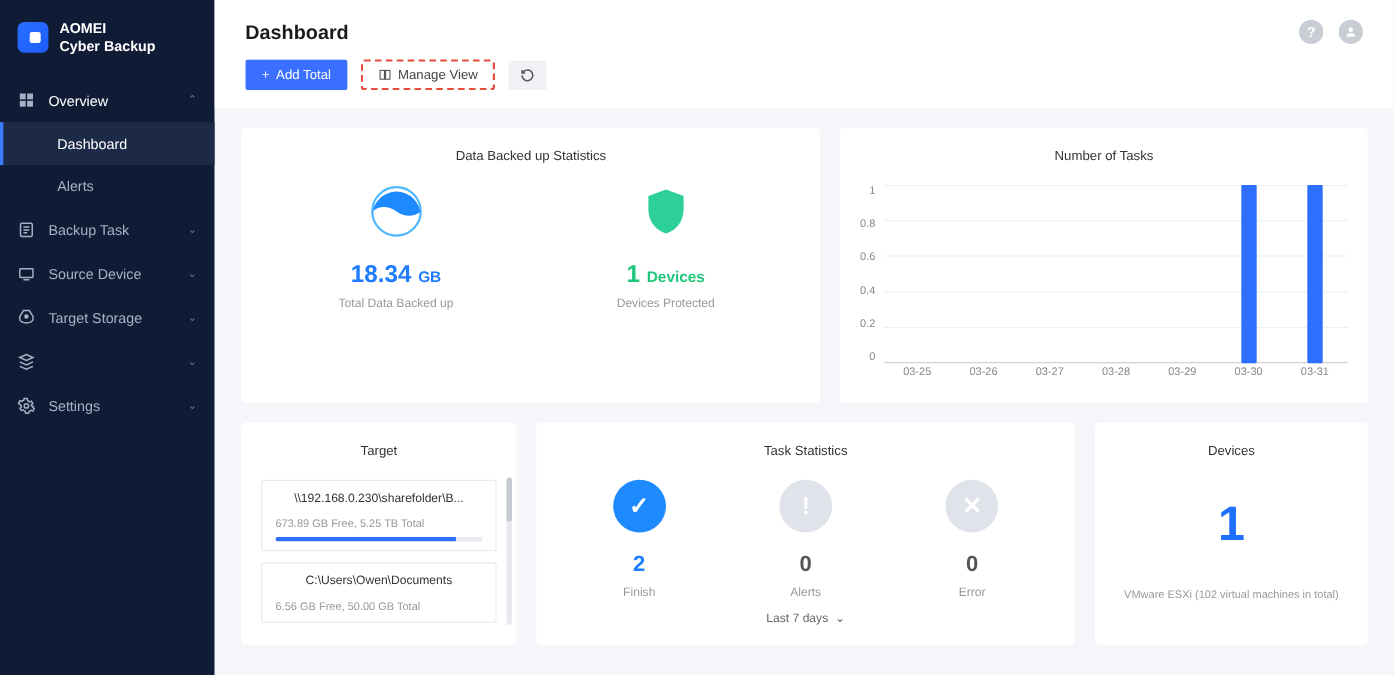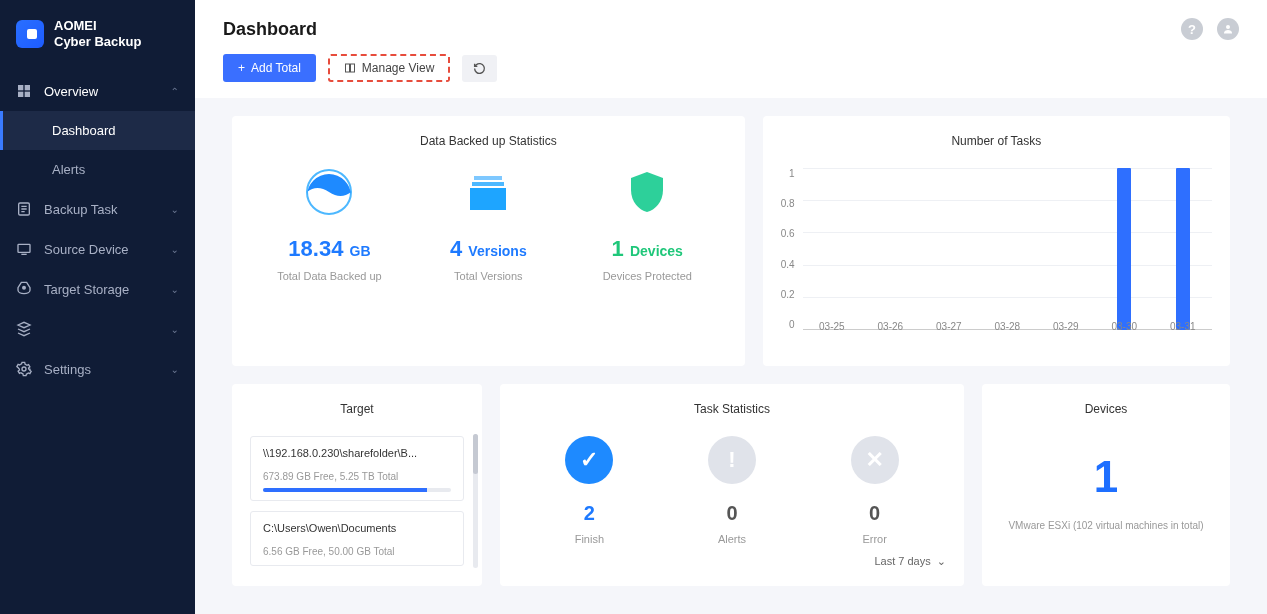--- a/index.html
+++ b/index.html
@@ -27,21 +27,21 @@
 .page-title { font-size: 18px; font-weight: 700; color: #1a1a1a; }
 .topbar-icons { margin-left: auto; display: flex; gap: 14px; }
 .circle-icon { width: 22px; height: 22px; background: #c9cdd4; border-radius: 50%; display: flex; align-items: center; justify-content: center; color: #fff; font-size: 13px; font-weight: bold; cursor: pointer; }
 .toolbar { display: flex; gap: 12px; align-items: center; }
 .btn { padding: 6px 14px; font-size: 12px; border-radius: 3px; cursor: pointer; display: inline-flex; align-items: center; gap: 6px; border: 1px solid transparent; }
 .btn-primary { background: #3a6fff; color: #fff; }
 .btn-manage { background: #fff; color: #444; border: 2px dashed #e74c3c; padding: 5px 14px; }
 .btn-refresh { background: #f0f1f5; color: #666; padding: 6px 10px; }
 
 
-.content { flex: 1; padding: 18px 37px; overflow-y: auto; }
+.content { flex: 1; padding: 18px 24px; overflow-y: auto; }
 .row { display: flex; gap: 18px; margin-bottom: 18px; }
 .card { background: #fff; border-radius: 4px; padding: 18px; }
 .card-title { font-size: 12px; color: #333; text-align: center; font-weight: 500; margin-bottom: 20px; }
 
 
 .stats-card { flex: 1.05; }
 .stats-row { display: flex; justify-content: space-around; align-items: flex-end; }
 .stat { text-align: center; flex: 1; }
 .stat-icon { width: 48px; height: 48px; margin: 0 auto 20px; }
 .stat-value { font-size: 22px; font-weight: 700; }
@@ -53,48 +53,48 @@
 
 .chart-card { flex: 0.95; position: relative; }
 .chart { display: flex; height: 180px; }
 .y-axis { display: flex; flex-direction: column; justify-content: space-between; font-size: 10px; color: #888; text-align: right; padding-right: 8px; padding-bottom: 18px; }
 .plot { flex: 1; position: relative; }
 .gridlines { position: absolute; inset: 0 0 18px 0; display: flex; flex-direction: column; justify-content: space-between; }
 .gridlines div { border-top: 1px solid #eef0f4; height: 0; }
 .gridlines div:last-child { border-top-color: #ccc; }
 .bars { position: absolute; inset: 0 0 18px 0; display: flex; align-items: flex-end; justify-content: space-around; }
 .bar { width: 14px; background: #2e6fff; border-radius: 1px; }
-.x-labels { position: absolute; bottom: 16px; left: 0; right: 0; display: flex; justify-content: space-around; font-size: 10px; color: #888; }
+.x-labels { position: absolute; bottom: 4px; left: 0; right: 0; display: flex; justify-content: space-around; font-size: 10px; color: #888; }
 
 
 .target-card { width: 250px; position: relative; }
 .target-list { display: flex; flex-direction: column; gap: 10px; }
 .target-item { border: 1px solid #e8eaef; border-radius: 3px; padding: 10px 12px 8px; }
-.target-path { font-size: 11px; color: #333; white-space: nowrap; overflow: hidden; text-overflow: ellipsis; }
+.target-path { font-size: 11px; color: #333; white-space: nowrap; overflow: hidden; text-overflow: ellipsis; text-align: center; }
 .target-info { font-size: 10px; color: #999; margin-top: 12px; }
 .target-bar { height: 4px; background: #e8eaef; margin-top: 6px; border-radius: 2px; overflow: hidden; }
 .target-bar-fill { height: 100%; background: #2e6fff; }
 .target-scroll { position: absolute; right: 4px; top: 50px; bottom: 18px; width: 5px; background: #e8eaef; border-radius: 3px; }
 .target-scroll::before { content:''; position:absolute; top:0; left:0; right:0; height:40px; background:#c5c9d2; border-radius:3px; }
 
 .task-stats-card { flex: 1; }
 .task-row { display: flex; justify-content: space-around; margin-bottom: 10px; }
 .task-stat { text-align: center; }
 .task-icon { width: 48px; height: 48px; border-radius: 50%; margin: 0 auto 18px; display: flex; align-items: center; justify-content: center; color: #fff; font-size: 22px; font-weight: bold; }
 .task-icon.finish { background: #1e8aff; }
 .task-icon.alert { background: #e0e3ea; color: #fff; }
 .task-icon.error { background: #e0e3ea; color: #fff; }
 .task-val { font-size: 20px; font-weight: 700; color: #555; }
 .task-val.blue { color: #1e7aff; }
 .task-label { font-size: 11px; color: #999; margin-top: 8px; }
-.task-footer { text-align: right; font-size: 11px; color: #666; margin-top: 6px; cursor: pointer; }
+.task-footer { text-align: center; font-size: 11px; color: #666; margin-top: 6px; cursor: pointer; }
 
 .devices-card { width: 248px; text-align: center; }
 .dev-count { font-size: 44px; font-weight: 800; color: #1e6fff; margin-top: 36px; }
-.dev-sub { font-size: 10px; color: #999; margin-top: 18px; }
+.dev-sub { font-size: 10px; color: #999; margin-top: 33px; }
 
 svg { display: block; }
 </style>
 </head>
 <body>
 
 <div class="sidebar">
   <div class="brand">
     <div class="brand-logo"></div>
     <div class="brand-text">
@@ -222,31 +222,20 @@
                   <circle cx="24" cy="24" r="22" fill="none" stroke="#4db8ff" stroke-width="2"></circle>
                   <path d="M2 28 Q12 20 24 28 T46 28 L46 24 A22 22 0 0 1 2 24 Z" fill="#1e8aff" transform="rotate(180 24 26)"></path>
                 </svg>
               </div>
     <div class="stat-value blue">18.34 <span class="unit">GB</span></div>
     <div class="stat-sub">Total Data Backed up</div>
             </div>
             <div class="stat">
               <div class="stat-icon">
                 <svg width="48" height="48" viewBox="0 0 48 48">
-                  <rect x="10" y="8" width="28" height="4" fill="#7ec8ff"></rect>
-                  <rect x="8" y="14" width="32" height="4" fill="#4db8ff"></rect>
-                  <rect x="6" y="20" width="36" height="22" fill="#1ea5ff"></rect>
-                </svg>
-              </div>
-    <div class="stat-value blue">4 <span class="unit">Versions</span></div>
-    <div class="stat-sub">Total Versions</div>
-            </div>
-            <div class="stat">
-              <div class="stat-icon">
-                <svg width="48" height="48" viewBox="0 0 48 48">
                   <path d="M24 4 L40 10 V22 C40 34 32 42 24 44 C16 42 8 34 8 22 V10 Z" fill="#2dd09a"></path>
                 </svg>
               </div>
     <div class="stat-value green">1 <span class="unit">Devices</span></div>
     <div class="stat-sub">Devices Protected</div>
             </div>
           </div>
       </div>
       <div class="card chart-card">
         <div class="card-title">Number of Tasks</div>

